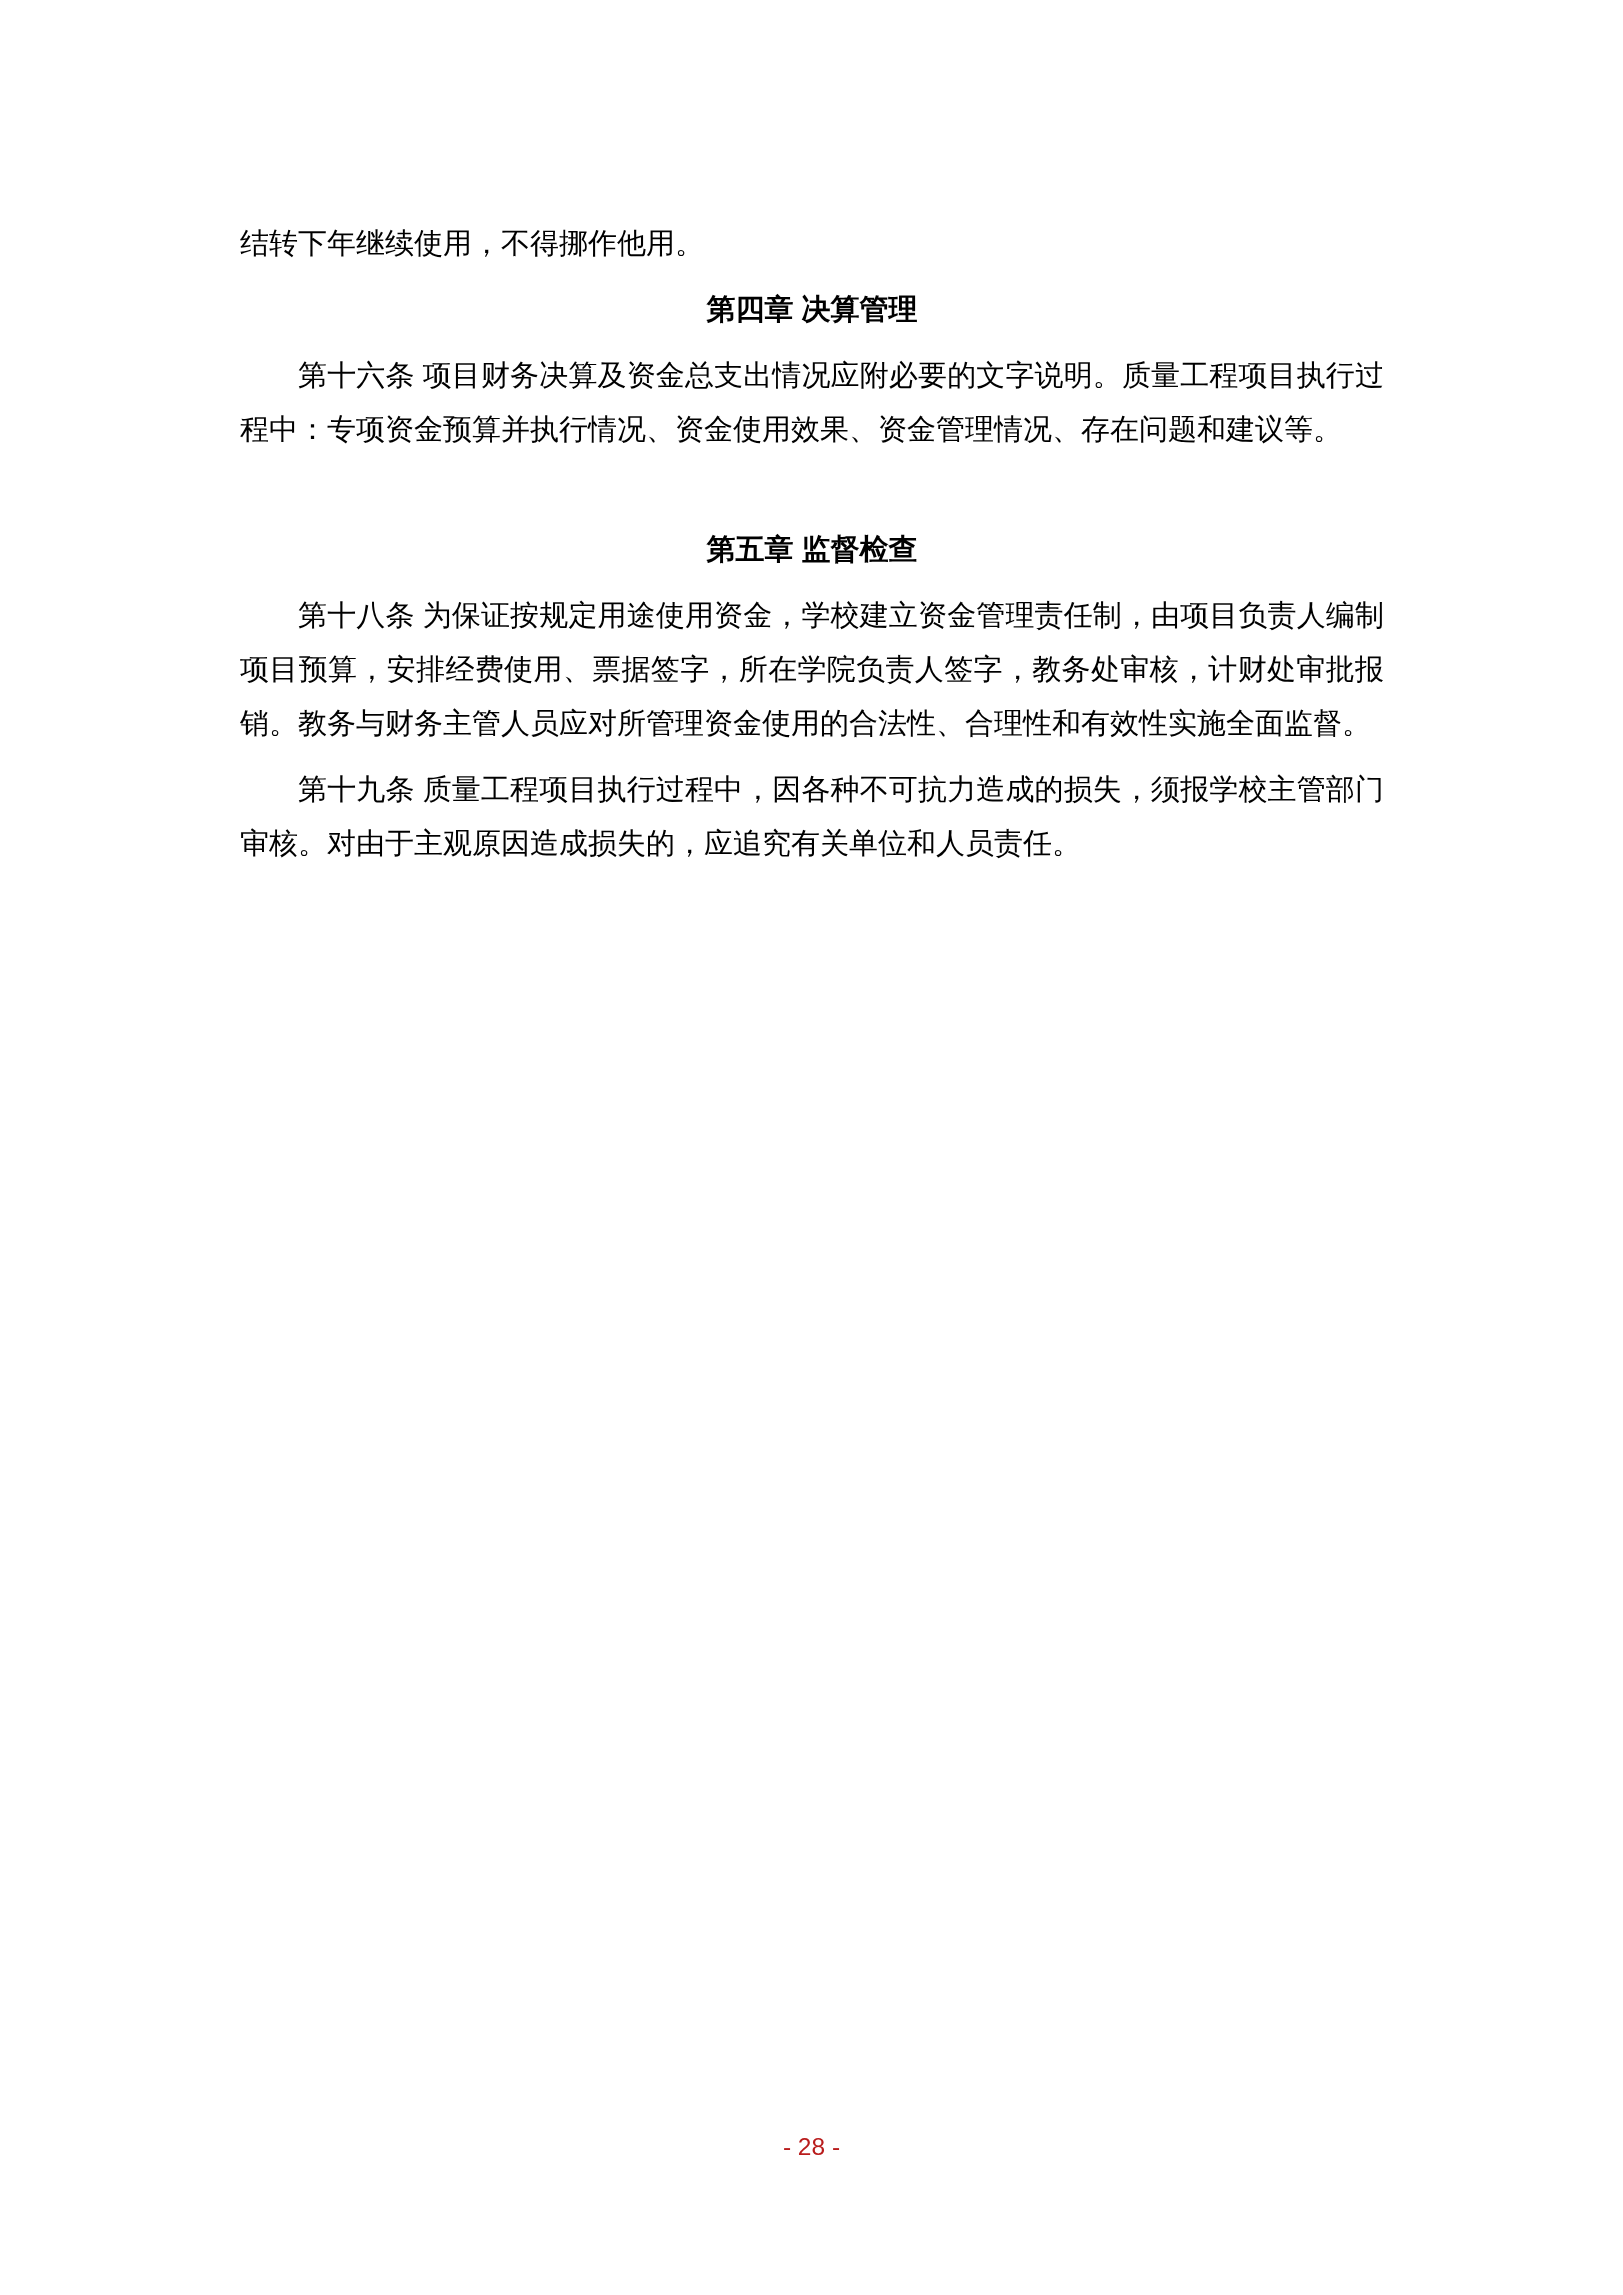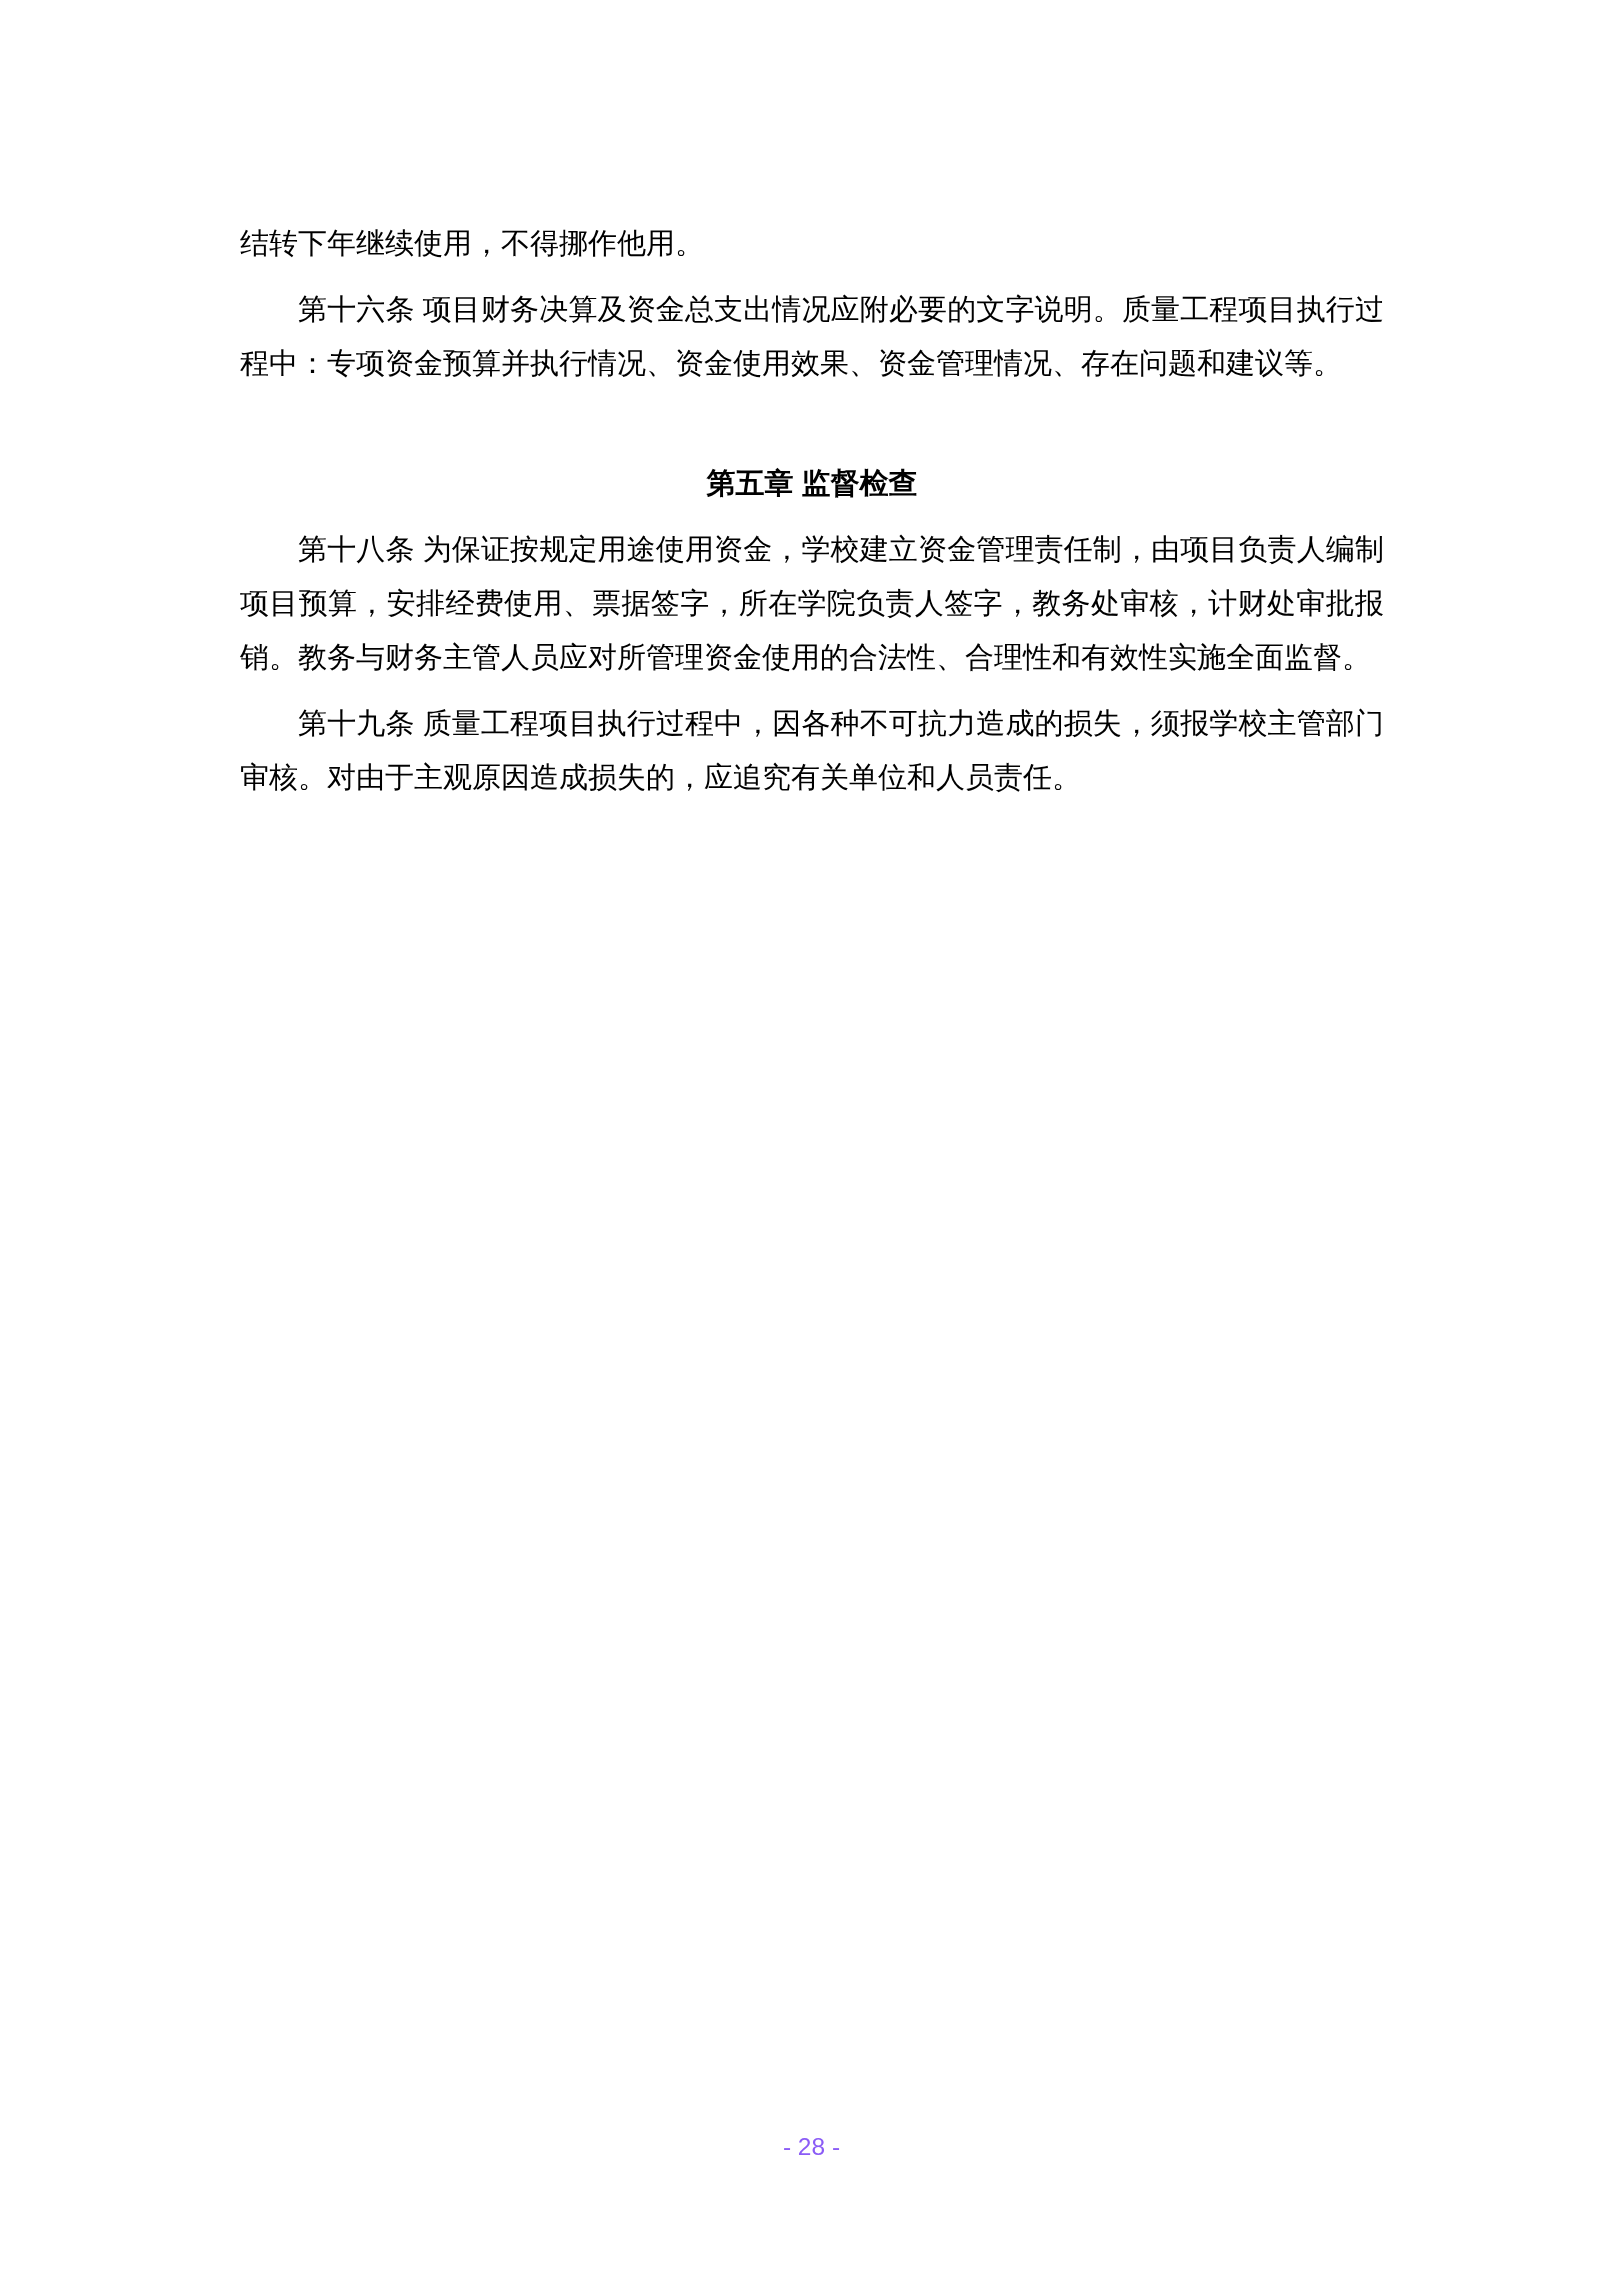--- a/index.html
+++ b/index.html
@@ -55,29 +55,30 @@
     height: 54px;
   }
   .footer {
     position: absolute;
     left: 0;
     top: 2129px;
     width: 1623px;
     text-align: center;
     font-size: 24.5px;
     line-height: 36px;
-    color: #8b5cf6;
+    color: #b91c1c;
   }
 </style>
 </head>
 <body>
 
 <div class="page">
   <div class="content">
       <p class="cont">结转下年继续使用，不得挪作他用。</p>
+      <h2 class="chapter">第四章 决算管理</h2>
       <p class="para">第十六条 项目财务决算及资金总支出情况应附必要的文字说明。质量工程项目执行过程中：专项资金预算并执行情况、资金使用效果、资金管理情况、存在问题和建议等。</p>
       <div class="spacer"></div>
       <h2 class="chapter">第五章 监督检查</h2>
       <p class="para">第十八条 为保证按规定用途使用资金，学校建立资金管理责任制，由项目负责人编制项目预算，安排经费使用、票据签字，所在学院负责人签字，教务处审核，计财处审批报销。教务与财务主管人员应对所管理资金使用的合法性、合理性和有效性实施全面监督。</p>
       <p class="para">第十九条 质量工程项目执行过程中，因各种不可抗力造成的损失，须报学校主管部门审核。对由于主观原因造成损失的，应追究有关单位和人员责任。</p>
     </div>
   <div class="footer">- 28 -</div>
 </div>
 
 

